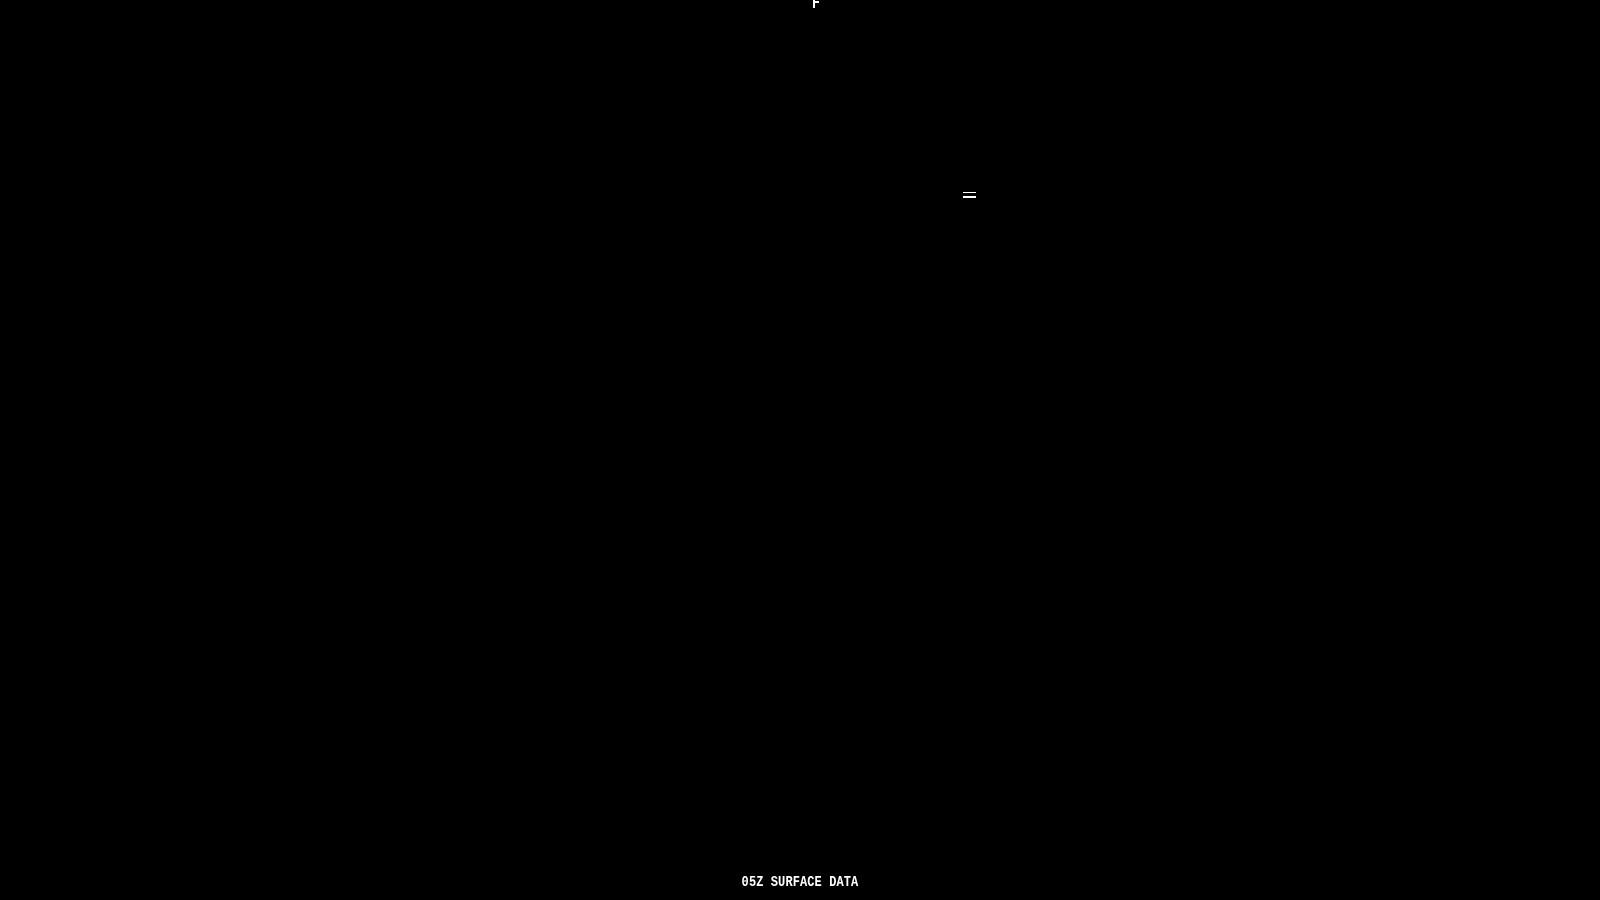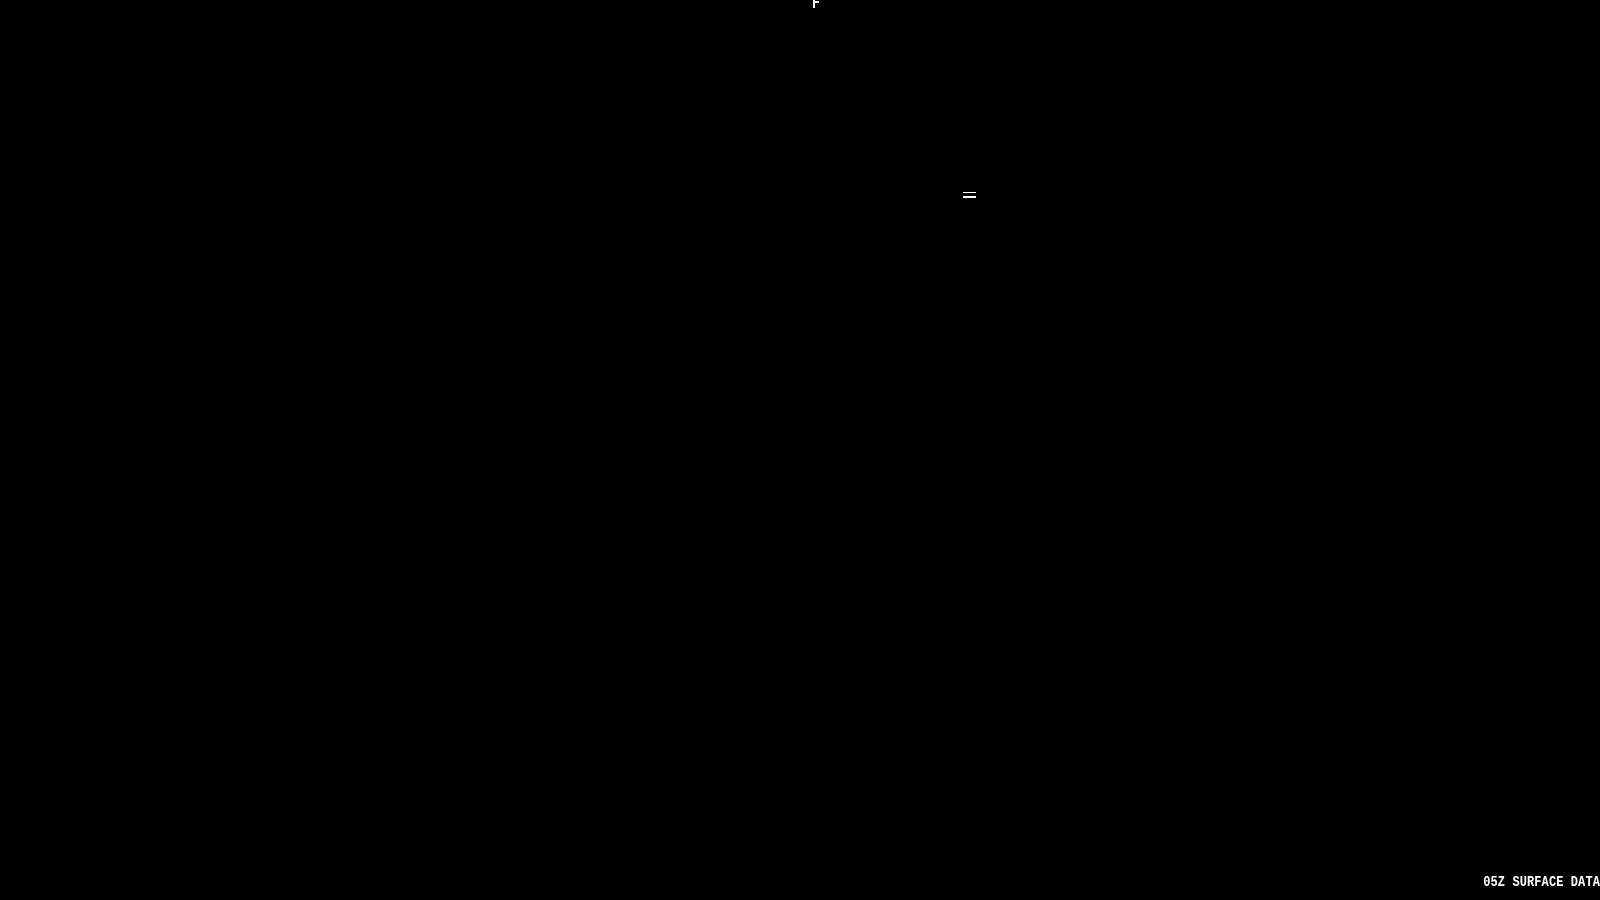--- a/index.html
+++ b/index.html
@@ -57,21 +57,21 @@
   }
   .mist-symbol .bar-top { top: 0; }
   .mist-symbol .bar-bottom { bottom: 0; }
   
   .title-row {
     position: absolute;
     left: 0;
     top: 874px;
     width: 100%;
     height: 16px;
-    text-align: right;
+    text-align: center;
   }
   .plot-title {
     display: inline-block;
     color: var(--fg, #ffffff);
     font-family: "Liberation Mono", monospace;
     font-weight: bold;
     font-size: 12px;
     line-height: 13px;
     letter-spacing: 0.1px;
     transform: scaleY(1.25);

